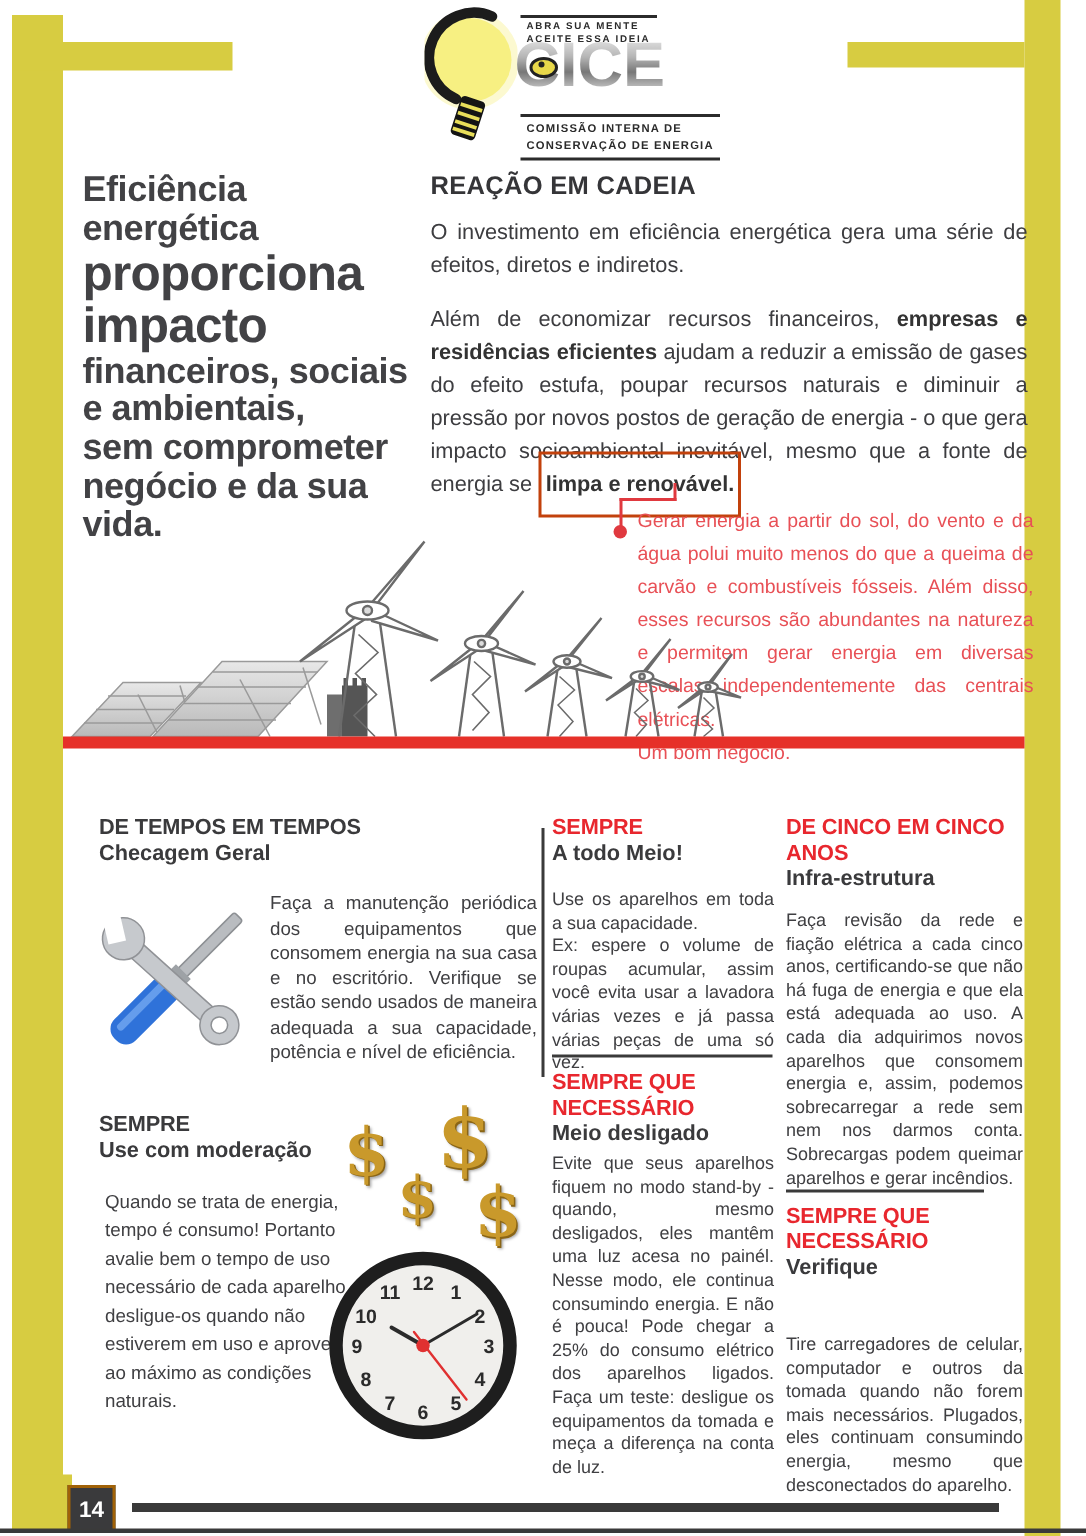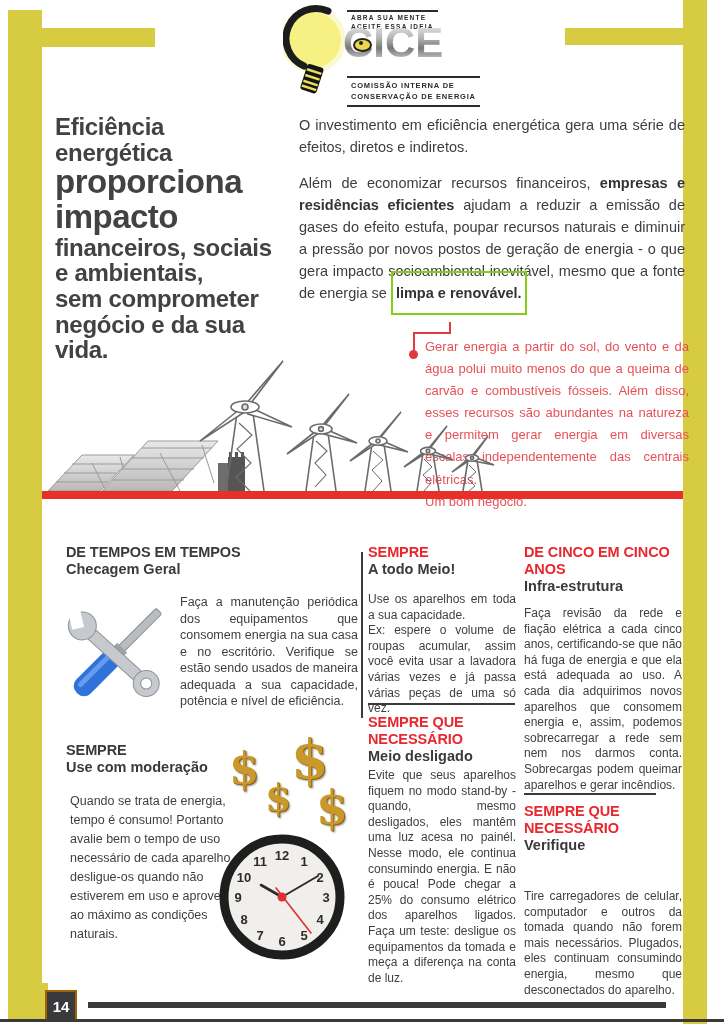--- a/index.html
+++ b/index.html
@@ -24,23 +24,23 @@
   .eyedot{left:76px;top:39px;width:4px;height:4px;border-radius:50%;background:#222;}
   .orgline{left:64px;top:74px;font-size:7.5px;font-weight:bold;letter-spacing:.8px;color:#2b2b2b;
            border-top:2px solid #2b2b2b;border-bottom:2px solid #2b2b2b;padding:3px 4px;line-height:1.4;white-space:nowrap;}
   
   #headline{left:55px;top:114px;width:235px;color:#424245;}
   .h-sm{font-size:24px;font-weight:700;line-height:1.07;letter-spacing:-.3px;}
   .h-lg{font-size:33px;font-weight:700;line-height:1.05;letter-spacing:-.5px;}
   
   #chain{left:287px;top:114px;width:398px;}
   .chain-title{font-size:17px;font-weight:800;color:#353538;margin-bottom:10px;letter-spacing:.2px;}
-  .chain-p{font-size:14.5px;line-height:1.52;text-align:justify;margin:0 0 14px 12px;}
+  .chain-p{font-size:14.5px;line-height:1.52;text-align:justify;margin:0 0 14px 0;}
   .bold{font-weight:700;color:#333;}
-  .boxed{font-weight:700;color:#333;border:2px solid #84cc16;padding:12px 3px;}
+  .boxed{font-weight:700;color:#333;border:2px solid #c2410c;padding:12px 3px;}
   
   #note{left:425px;top:336px;width:264px;font-size:13px;line-height:1.7;color:#e85056;text-align:justify;}
   .note-line2{text-align:left;}
   .red-line{background:#e0393f;}
   .ld1{left:449px;top:322px;width:2px;height:12px;}
   .ld2{left:413px;top:332px;width:38px;height:2px;}
   .ld3{left:413px;top:332px;width:2px;height:20px;}
   .ldot{left:409px;top:350px;width:9px;height:9px;border-radius:50%;background:#e0393f;}
   
   #illus{left:40px;top:353px;width:460px;height:142px;}
@@ -107,20 +107,21 @@
     <div class="h-lg">proporciona</div>
     <div class="h-lg">impacto</div>
     <div class="h-sm">financeiros, sociais</div>
     <div class="h-sm">e ambientais,</div>
     <div class="h-sm">sem comprometer</div>
     <div class="h-sm">negócio e da sua</div>
     <div class="h-sm">vida.</div>
   </div>
 
   <div class="abs" id="chain">
+    <div class="chain-title">REAÇÃO EM CADEIA</div>
     <p class="chain-p">O investimento em eficiência energética gera uma série de efeitos, diretos e indiretos.</p>
     <p class="chain-p"><span>Além de economizar recursos financeiros, </span><span class="bold">empresas e residências eficientes</span><span> ajudam a reduzir a emissão de gases do efeito estufa, poupar recursos naturais e diminuir a pressão por novos postos de geração de energia - o que gera impacto socioambiental inevitável, mesmo que a fonte de energia se </span><span class="boxed">limpa e renovável.</span></p>
   </div>
 
   <div class="abs red-line ld1"></div>
   <div class="abs red-line ld2"></div>
   <div class="abs red-line ld3"></div>
   <div class="abs ldot"></div>
   <div class="abs" id="note">
     <div>Gerar energia a partir do sol, do vento e da água polui muito menos do que a queima de carvão e combustíveis fósseis. Além disso, esses recursos são abundantes na natureza e permitem gerar energia em diversas escalas independentemente das centrais elétricas.</div>

